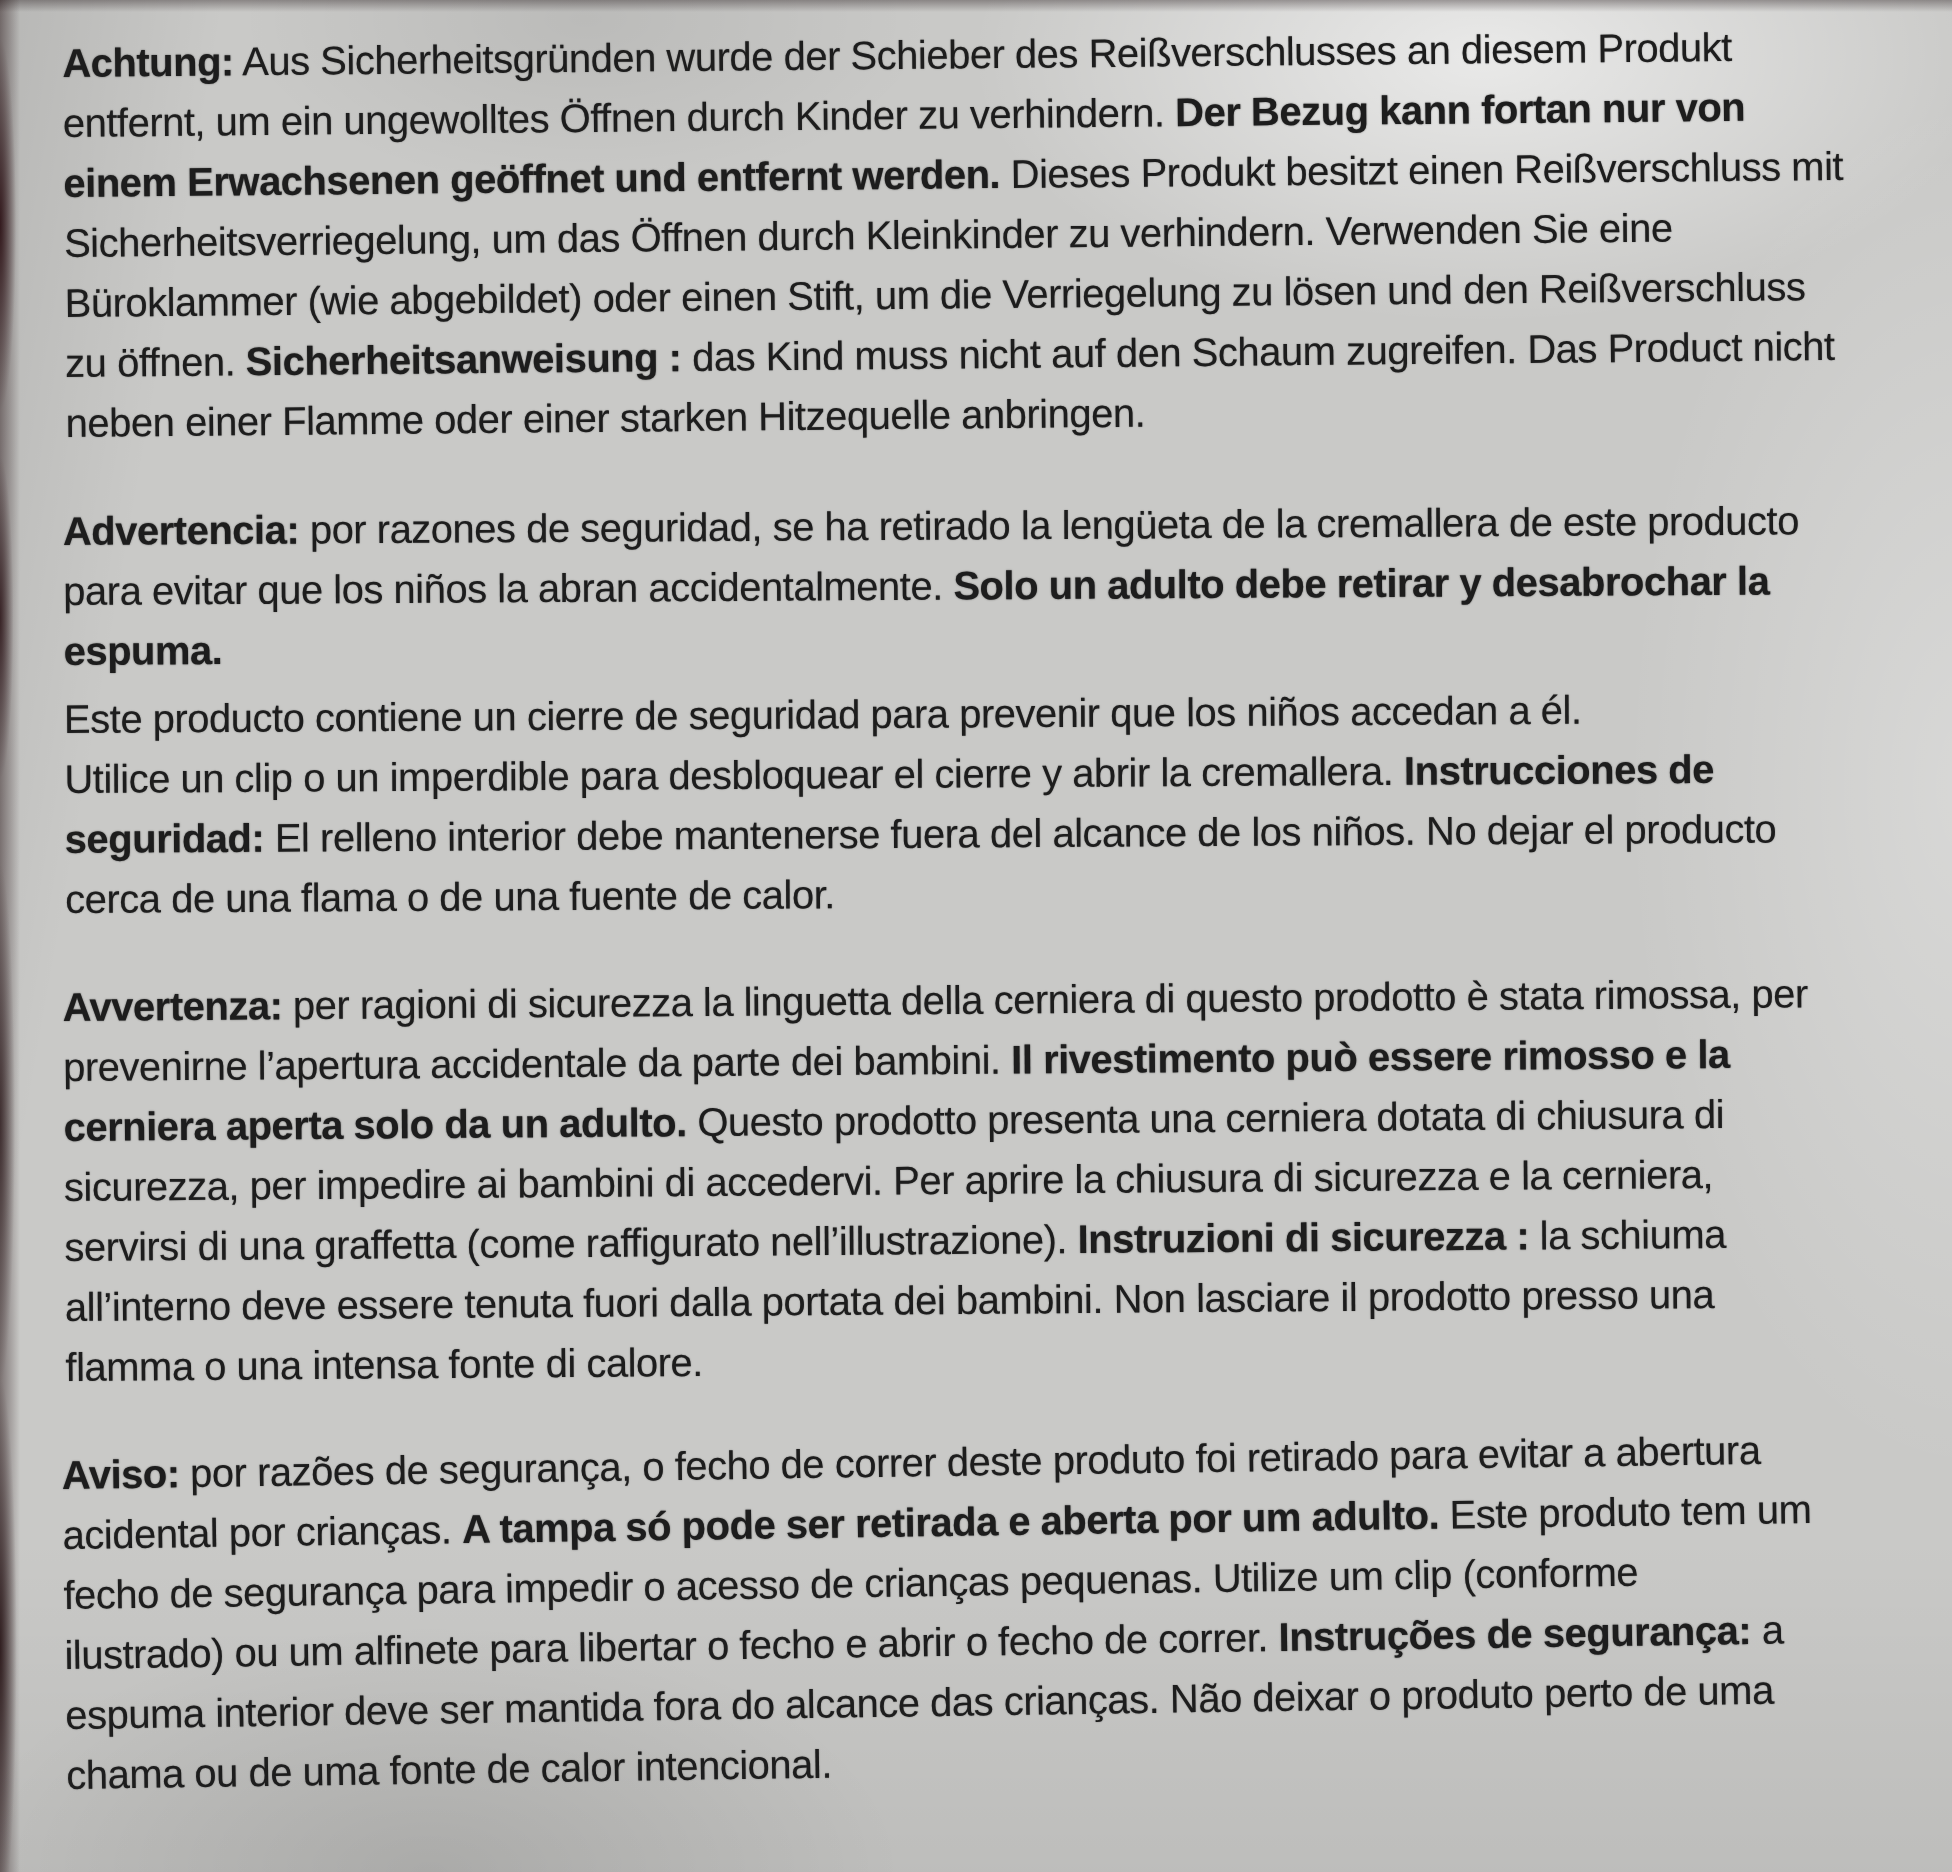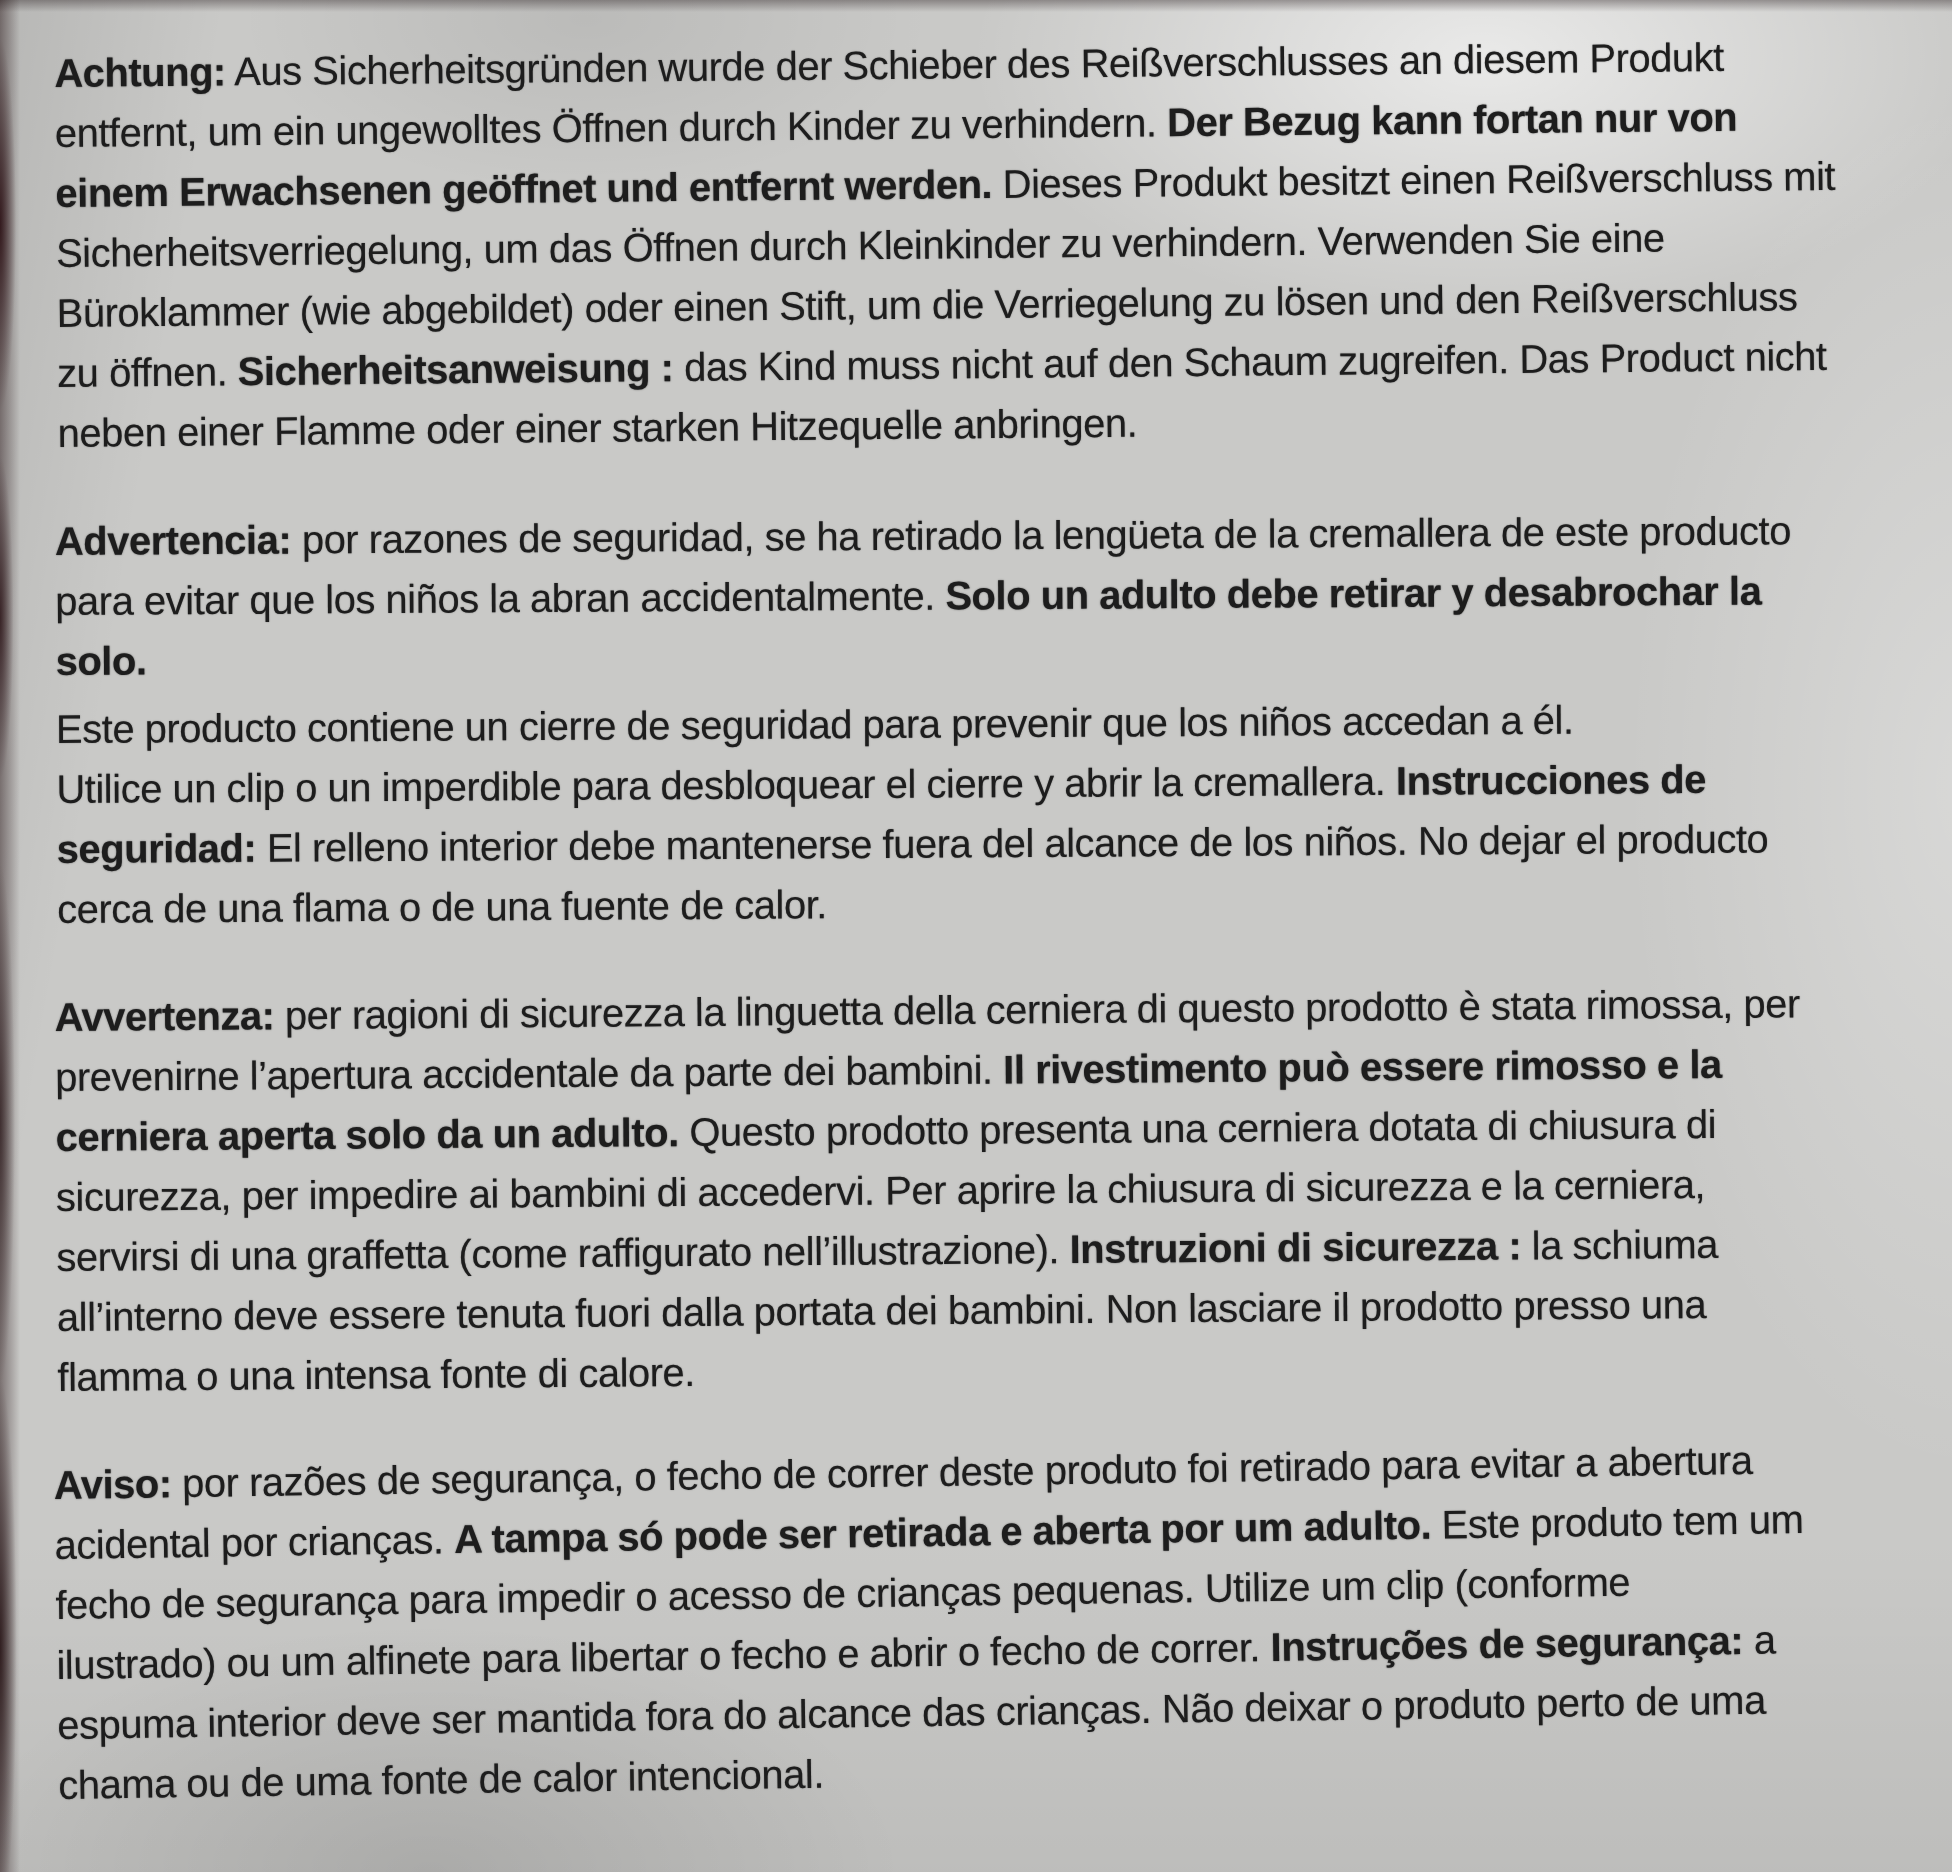--- a/index.html
+++ b/index.html
@@ -30,22 +30,22 @@
       radial-gradient(ellipse 21.5px 347px at 0% 88%, rgba(30,10,12,0.8), rgba(30,10,12,0) 78%),
       linear-gradient(to right, rgba(30,10,12,0.45), rgba(30,10,12,0) 80%);
     pointer-events:none;
   }
   .edge-top{
     position:absolute;left:0;top:0;width:1952px;height:11.6px;
     background:linear-gradient(to bottom, rgba(20,8,10,0.35), rgba(20,8,10,0));
     pointer-events:none;
   }
   .label-text{
-    position:absolute;left:8px;top:0;
-    padding:43px 25px 0 48px;
+    position:absolute;left:16px;top:0;
+    padding:33px 25px 0 48px;
     color:#1d1d1d;
     font-size:40px;
     letter-spacing:-0.5px;
     line-height:60px;
     text-shadow:0 0 1.3px rgba(25,25,25,0.55);
   }
   .para{margin:0 0 48px 0;transform-origin:0 50%;}
   .para-1{transform:rotate(-0.55deg);}
   .para-2{transform:rotate(-0.35deg);}
   .para-2 .line:nth-child(4){margin-top:8.3px;}
@@ -65,21 +65,21 @@
         <div class="line"><span class="seg">entfernt, um ein ungewolltes Öffnen durch Kinder zu verhindern. </span><span class="seg bold">Der Bezug kann fortan nur von</span></div>
         <div class="line"><span class="seg bold">einem Erwachsenen geöffnet und entfernt werden.</span><span class="seg"> Dieses Produkt besitzt einen Reißverschluss mit</span></div>
         <div class="line"><span class="seg">Sicherheitsverriegelung, um das Öffnen durch Kleinkinder zu verhindern. Verwenden Sie eine</span></div>
         <div class="line"><span class="seg">Büroklammer (wie abgebildet) oder einen Stift, um die Verriegelung zu lösen und den Reißverschluss</span></div>
         <div class="line"><span class="seg">zu öffnen. </span><span class="seg bold">Sicherheitsanweisung :</span><span class="seg"> das Kind muss nicht auf den Schaum zugreifen. Das Product nicht</span></div>
         <div class="line"><span class="seg">neben einer Flamme oder einer starken Hitzequelle anbringen.</span></div>
       </div>
       <div class="para para-2">
         <div class="line"><span class="seg bold">Advertencia:</span><span class="seg"> por razones de seguridad, se ha retirado la lengüeta de la cremallera de este producto</span></div>
         <div class="line"><span class="seg">para evitar que los niños la abran accidentalmente. </span><span class="seg bold">Solo un adulto debe retirar y desabrochar la</span></div>
-        <div class="line"><span class="seg bold">solo.</span></div>
+        <div class="line"><span class="seg bold">espuma.</span></div>
         <div class="line"><span class="seg">Este producto contiene un cierre de seguridad para prevenir que los niños accedan a él.</span></div>
         <div class="line"><span class="seg">Utilice un clip o un imperdible para desbloquear el cierre y abrir la cremallera. </span><span class="seg bold">Instrucciones de</span></div>
         <div class="line"><span class="seg bold">seguridad:</span><span class="seg"> El relleno interior debe mantenerse fuera del alcance de los niños. No dejar el producto</span></div>
         <div class="line"><span class="seg">cerca de una flama o de una fuente de calor.</span></div>
       </div>
       <div class="para para-3">
         <div class="line"><span class="seg bold">Avvertenza:</span><span class="seg"> per ragioni di sicurezza la linguetta della cerniera di questo prodotto è stata rimossa, per</span></div>
         <div class="line"><span class="seg">prevenirne l’apertura accidentale da parte dei bambini. </span><span class="seg bold">Il rivestimento può essere rimosso e la</span></div>
         <div class="line"><span class="seg bold">cerniera aperta solo da un adulto.</span><span class="seg"> Questo prodotto presenta una cerniera dotata di chiusura di</span></div>
         <div class="line"><span class="seg">sicurezza, per impedire ai bambini di accedervi. Per aprire la chiusura di sicurezza e la cerniera,</span></div>

